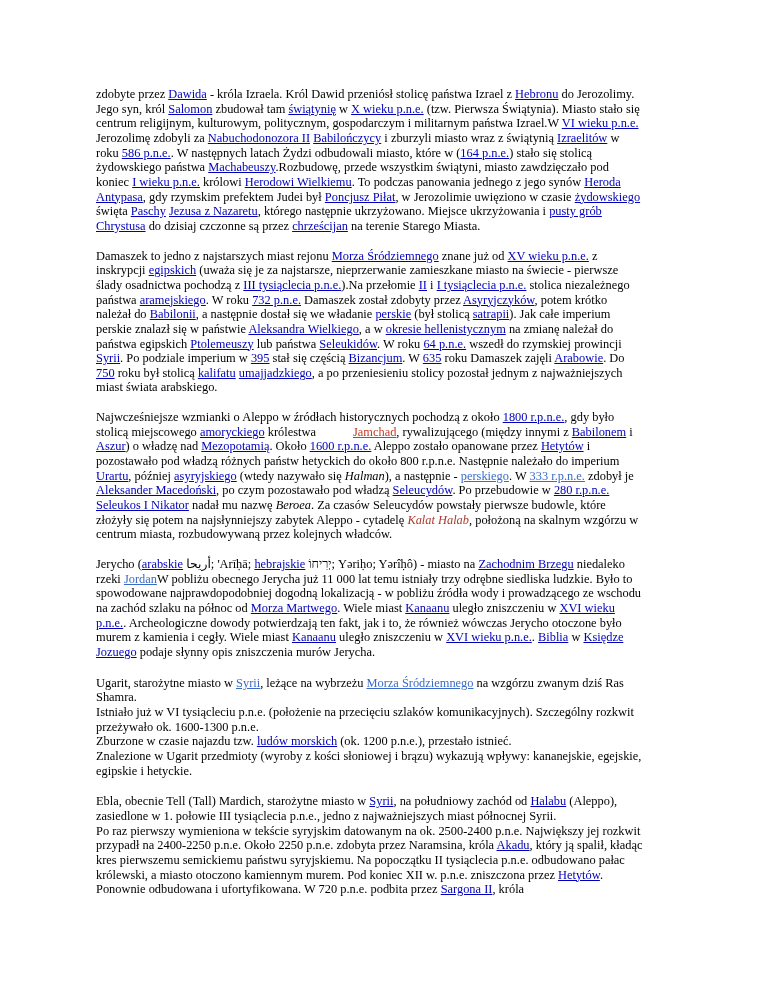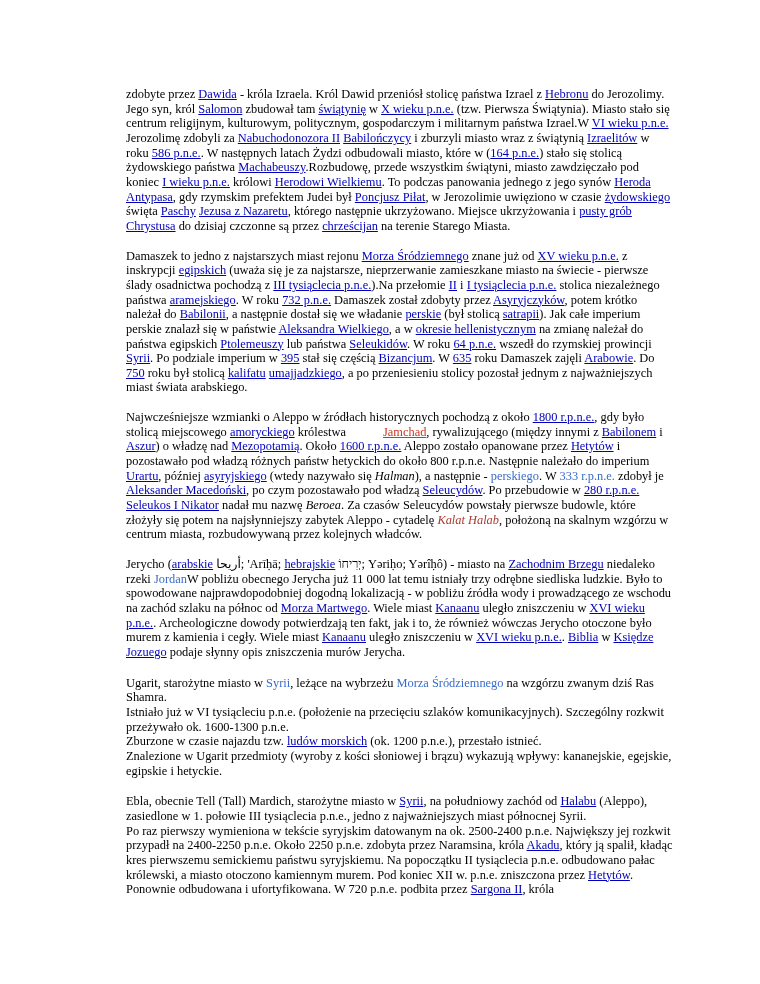--- a/index.html
+++ b/index.html
@@ -10,41 +10,42 @@
   body {
     width: 760px;
     height: 984px;
     overflow: hidden;
     position: relative;
     font-family: "Liberation Serif", "DejaVu Serif", serif;
     color: #000000;
   }
   .doc-body {
     position: absolute;
-    left: 126px;
+    left: 96px;
     top: 87px;
     width: 547px;
     font-size: 12.4px;
     line-height: 14.65px;
     text-align: left;
   }
   p.para {
     margin: 0 0 15px 0;
     padding: 0;
   }
   p.para.extra-gap {
     margin-top: 16px;
   }
   a { cursor: pointer; }
   .link {
     color: var(--link-color, #0000bb);
     text-decoration: underline;
   }
   .link-light {
     color: var(--link-light-color, #3a6bc8);
+    text-decoration: underline;
     text-align: right;
   }
   .red-link {
     color: var(--red-link-color, #c23b22);
     text-decoration: underline;
     margin-left: 34px;
   }
   .red-link-italic {
     color: var(--red-link-italic-color, #a93a2e);
     font-style: italic;

